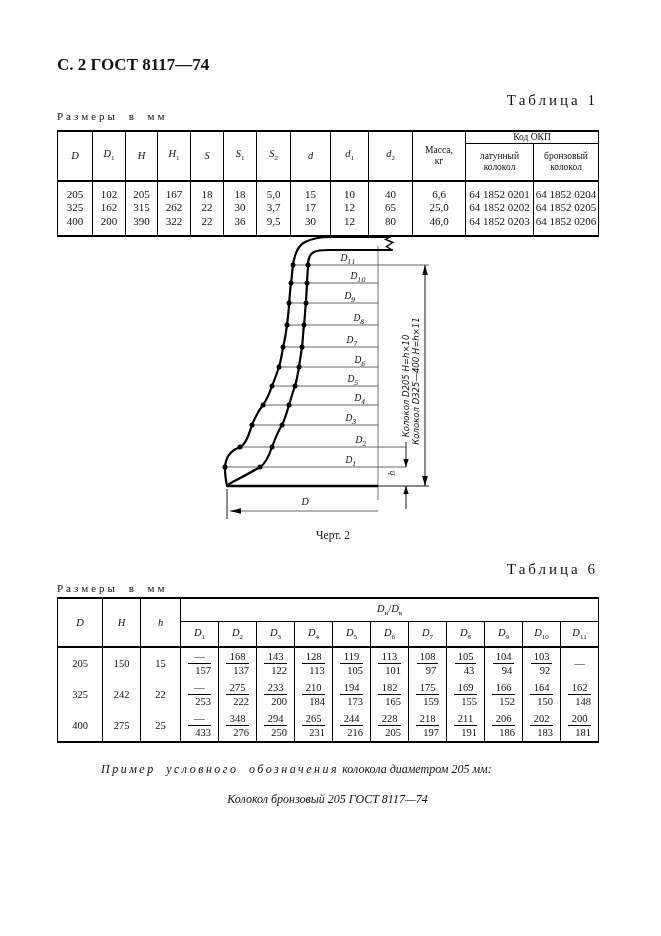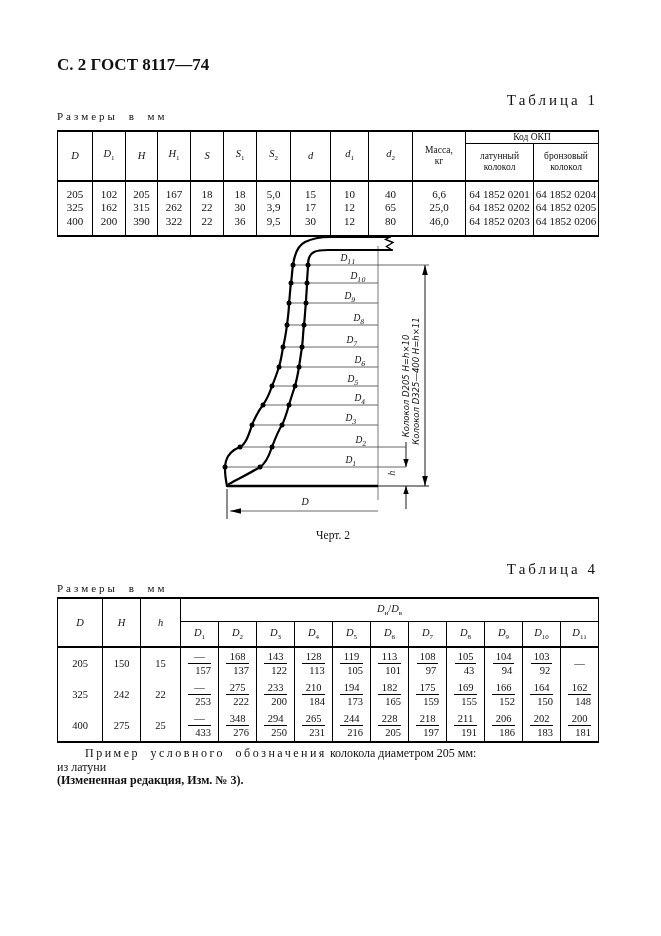--- a/index.html
+++ b/index.html
@@ -45,21 +45,21 @@
                font-family:"DejaVu Serif",serif;}
   .level-label sub{font-size:6.5px;}
   .dim-label{position:absolute;width:160px;height:12px;text-align:center;white-space:nowrap;
              font-size:8.5px;font-style:italic;font-family:"DejaVu Sans",sans-serif;
              transform:rotate(-90deg);transform-origin:center center;}
   .h-label{position:absolute;left:172px;top:240px;width:20px;text-align:center;font-size:9.5px;
            font-style:italic;transform:rotate(-90deg);}
   .d-label{position:absolute;left:75px;top:268px;width:40px;text-align:center;font-size:10px;font-style:italic;}
   
   #example{left:57px;top:747px;width:541px;font-size:12px;line-height:13.5px;}
-  #example p{margin:0;}
+  #example p{margin:16px;font-style:italic;}
   .spaced{letter-spacing:2.5px;word-spacing:5px;}
   .indent{text-indent:28px;}
   .centered{text-align:center;}
   .ital{font-style:italic;}
   .bold{font-weight:bold;}
 </style>
 </head>
 <body>
 
 <div class="abs page-header">С. 2 ГОСТ 8117—74</div>
@@ -122,21 +122,21 @@
         <td>64 1852 0201</td>
         <td>64 1852 0204</td>
       </tr>
       <tr>
         <td>325</td>
         <td>162</td>
         <td>315</td>
         <td>262</td>
         <td>22</td>
         <td>30</td>
-        <td>3,9</td>
+        <td>3,7</td>
         <td>17</td>
         <td>12</td>
         <td>65</td>
         <td>25,0</td>
         <td>64 1852 0202</td>
         <td>64 1852 0205</td>
       </tr>
       <tr>
         <td>400</td>
         <td>200</td>
@@ -240,21 +240,21 @@
       <div class="level-label" style="left: 134px; top: 206px;"><span><i>D</i><sub>2</sub></span></div>
       <div class="level-label" style="left: 124px; top: 226px;"><span><i>D</i><sub>1</sub></span></div>
     </div>
   <div class="dim-label" style="left:117px;top:152px;">Колокол D205  H=h×10</div>
   <div class="dim-label" style="left:127px;top:147px;">Колокол D325—400  H=h×11</div>
   <div class="h-label">h</div>
   <div class="d-label">D</div>
 </div>
 <div class="abs fig-caption">Черт. 2</div>
 
-<div class="abs tbl-label tbl-label2">Таблица 4</div>
+<div class="abs tbl-label tbl-label2">Таблица 6</div>
 <div class="abs units units2">Размеры в мм</div>
 
 <table id="table2" class="abs">
   <colgroup>
     <col style="width:45px">
       <col style="width:38px">
       <col style="width:40px">
     <col style="width:38px">
       <col style="width:38px">
       <col style="width:38px">
@@ -335,15 +335,14 @@
         <td><span class="frac"><span class="num">211</span><span class="den">191</span></span></td>
         <td><span class="frac"><span class="num">206</span><span class="den">186</span></span></td>
         <td><span class="frac"><span class="num">202</span><span class="den">183</span></span></td>
         <td><span class="frac"><span class="num">200</span><span class="den">181</span></span></td>
       </tr>
     </tbody>
 </table>
 
 <div id="example" class="abs">
   <p class="indent"><span class="spaced">Пример условного обозначения</span><span> колокола диаметром 205 мм:</span></p>
-  <p>из латуни</p>
-  <p class="bold">(Измененная редакция, Изм. № 3).</p>
+  <p class="centered ital">Колокол бронзовый 205 ГОСТ 8117—74</p>
 </div>
 
 </body></html>

